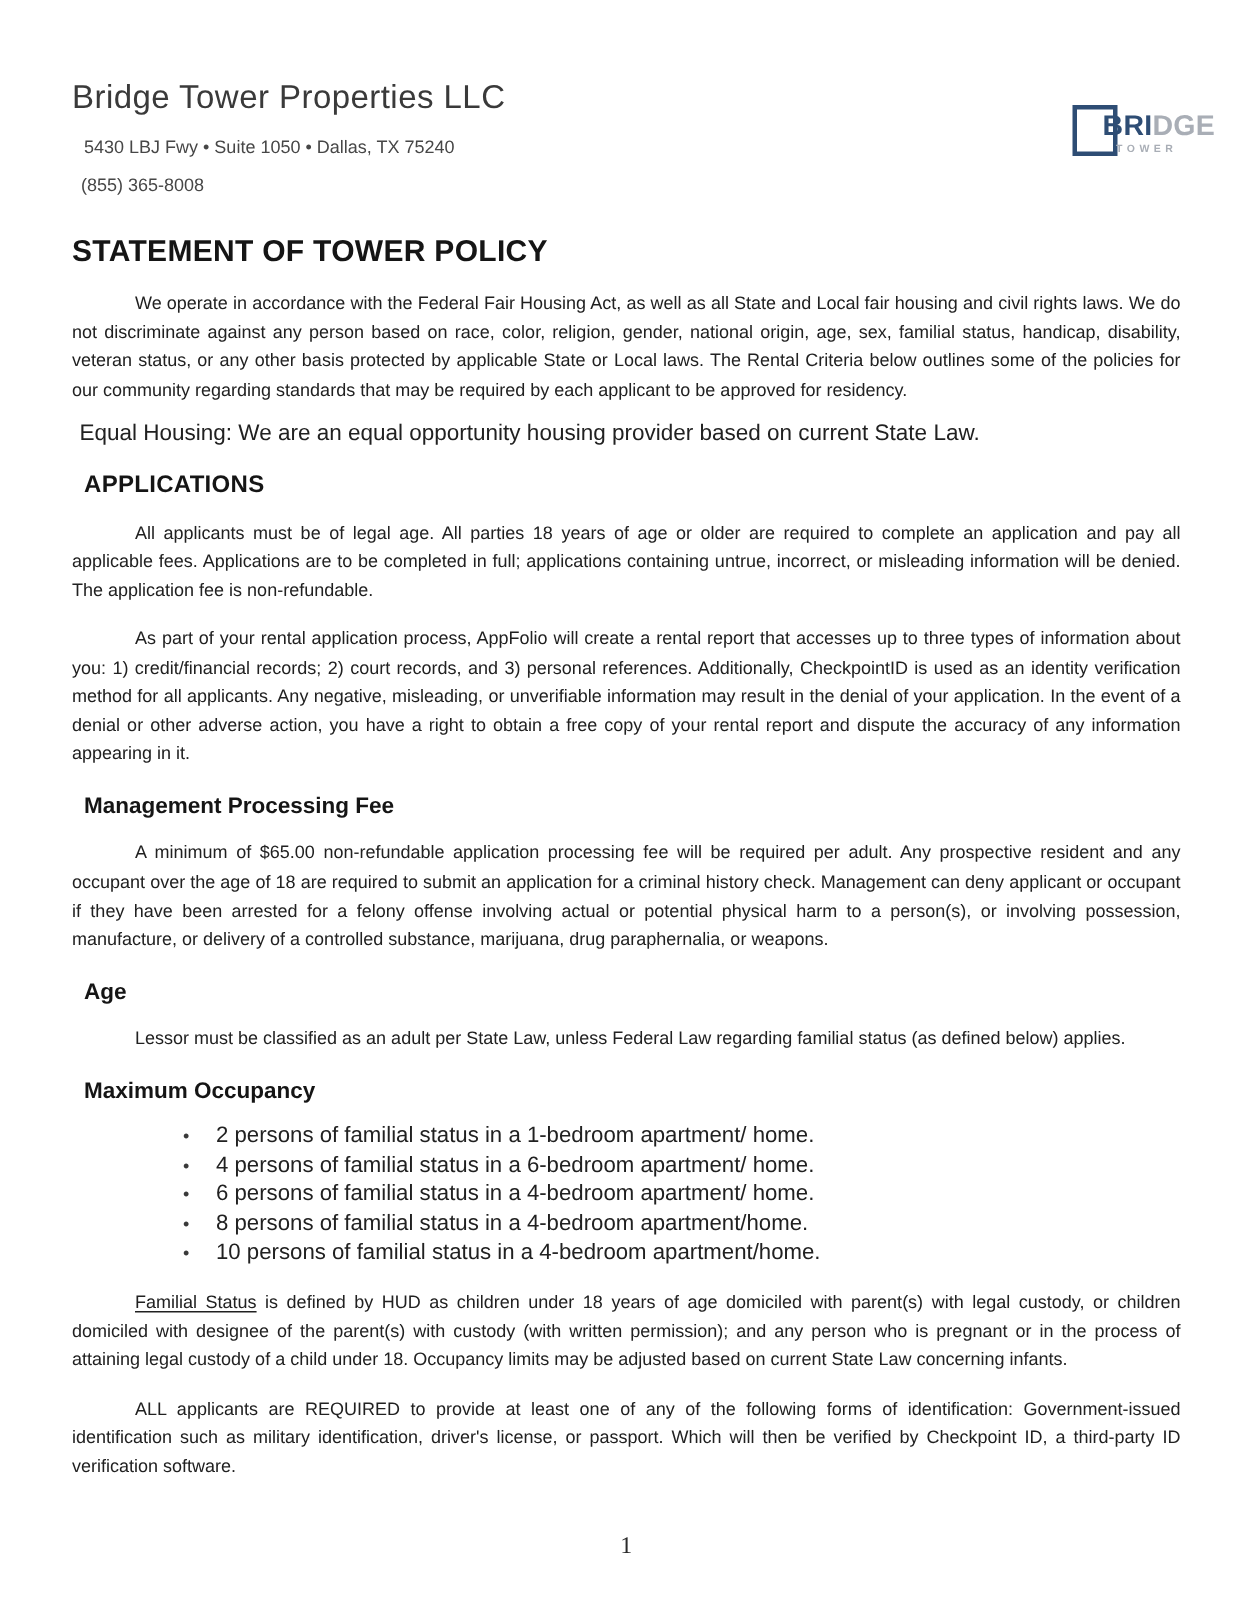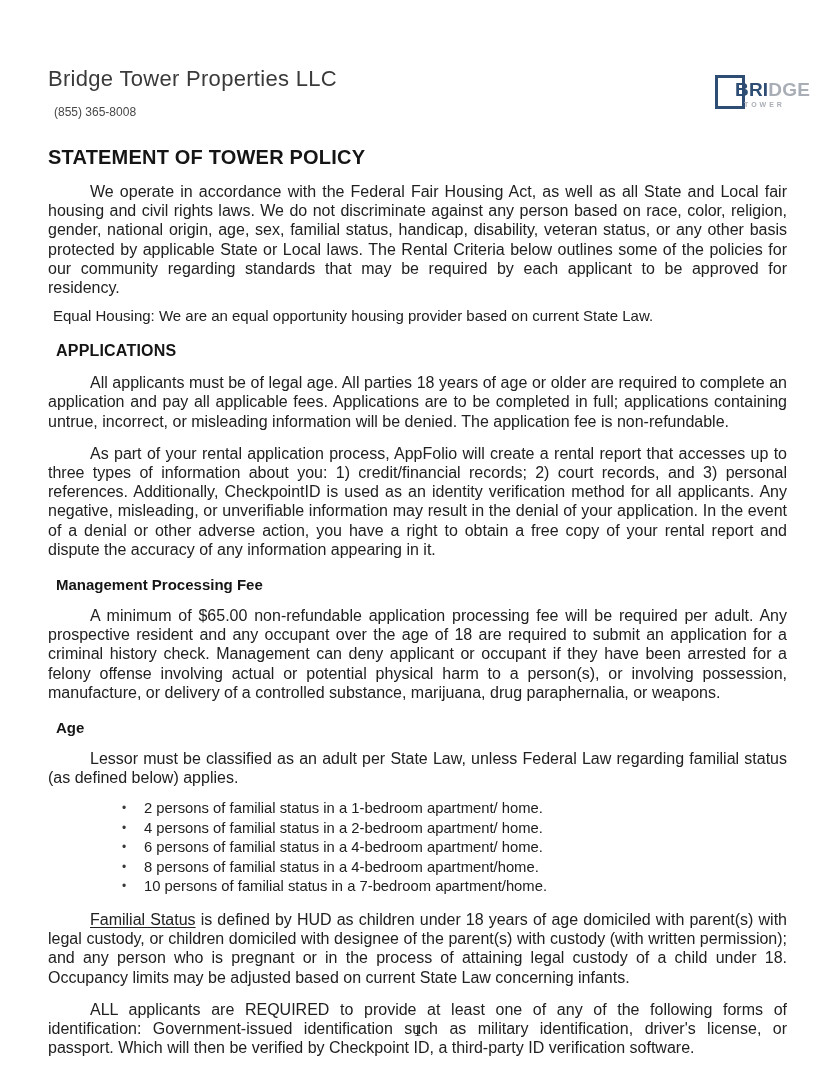--- a/index.html
+++ b/index.html
@@ -17,22 +17,21 @@
     padding: 52px 48px 0 48px;
     font-family: "Liberation Sans", sans-serif;
     color: #212121;
     overflow: hidden;
   }
 
   
   .header {
     display: flex;
     justify-content: space-between;
-    align-items: flex-end;
-    margin-top: 14px;
+    align-items: center;
   }
   .company-name {
     font-size: 22px;
     font-weight: 400;
     color: #3a3a3a;
     margin: 0 0 13px 0;
     letter-spacing: 0.3px;
   }
   .address-line {
     font-size: 12px;
@@ -86,21 +85,21 @@
 
   
   .doc-title {
     font-size: 20px;
     font-weight: 700;
     color: #151515;
     margin: 27px 0 0 0;
     letter-spacing: 0.2px;
   }
   .para {
-    font-size: 16px;
+    font-size: 12px;
     line-height: 19.2px;
     text-align: justify;
     text-indent: 42px;
     margin: 13px 0 0 0;
   }
   .single-line {
     font-size: 15px;
     line-height: 19px;
     margin: 9px 0 0 5px;
   }
@@ -152,20 +151,21 @@
   }
 </style>
 </head>
 <body>
 
 <div class="page">
 
   <div class="header">
     <div>
       <h1 class="company-name">Bridge Tower Properties LLC</h1>
+      <div class="address-line">5430 LBJ Fwy • Suite 1050 • Dallas, TX 75240</div>
       <div class="phone-line">(855) 365-8008</div>
     </div>
     <div class="logo">
       <div class="logo-square"></div>
       <div class="logo-word">
         <span class="part-navy">BRI</span><span class="part-gray">DGE</span>
       </div>
       <div class="logo-tower">TOWER</div>
     </div>
   </div>
@@ -178,26 +178,27 @@
   <h3 class="section-heading">APPLICATIONS</h3>
   <p class="para">All applicants must be of legal age. All parties 18 years of age or older are required to complete an application and pay all applicable fees. Applications are to be completed in full; applications containing untrue, incorrect, or misleading information will be denied. The application fee is non-refundable.</p>
   <p class="para">As part of your rental application process, AppFolio will create a rental report that accesses up to three types of information about you: 1) credit/financial records; 2) court records, and 3) personal references. Additionally, CheckpointID is used as an identity verification method for all applicants. Any negative, misleading, or unverifiable information may result in the denial of your application. In the event of a denial or other adverse action, you have a right to obtain a free copy of your rental report and dispute the accuracy of any information appearing in it.</p>
 
   <h4 class="sub-heading">Management Processing Fee</h4>
   <p class="para">A minimum of $65.00 non-refundable application processing fee will be required per adult. Any prospective resident and any occupant over the age of 18 are required to submit an application for a criminal history check. Management can deny applicant or occupant if they have been arrested for a felony offense involving actual or potential physical harm to a person(s), or involving possession, manufacture, or delivery of a controlled substance, marijuana, drug paraphernalia, or weapons.</p>
 
   <h4 class="sub-heading">Age</h4>
   <p class="para">Lessor must be classified as an adult per State Law, unless Federal Law regarding familial status (as defined below) applies.</p>
 
+  <h4 class="sub-heading">Maximum Occupancy</h4>
   <ul class="bullet-list">
     <li><span class="bullet-dot">•</span><span>2 persons of familial status in a 1-bedroom apartment/ home.</span></li>
-    <li><span class="bullet-dot">•</span><span>4 persons of familial status in a 2-bedroom apartment/ home.</span></li>
+    <li><span class="bullet-dot">•</span><span>4 persons of familial status in a 6-bedroom apartment/ home.</span></li>
     <li><span class="bullet-dot">•</span><span>6 persons of familial status in a 4-bedroom apartment/ home.</span></li>
     <li><span class="bullet-dot">•</span><span>8 persons of familial status in a 4-bedroom apartment/home.</span></li>
-    <li><span class="bullet-dot">•</span><span>10 persons of familial status in a 7-bedroom apartment/home.</span></li>
+    <li><span class="bullet-dot">•</span><span>10 persons of familial status in a 4-bedroom apartment/home.</span></li>
   </ul>
 
   <p class="para"><span class="underlined-term">Familial Status</span><span> is defined by HUD as children under 18 years of age domiciled with parent(s) with legal custody, or children domiciled with designee of the parent(s) with custody (with written permission); and any person who is pregnant or in the process of attaining legal custody of a child under 18. Occupancy limits may be adjusted based on current State Law concerning infants.</span></p>
 
   <p class="para">ALL applicants are REQUIRED to provide at least one of any of the following forms of identification: Government-issued identification such as military identification, driver's license, or passport. Which will then be verified by Checkpoint ID, a third-party ID verification software.</p>
 
   <div class="page-number">1</div>
 
 </div>
 

